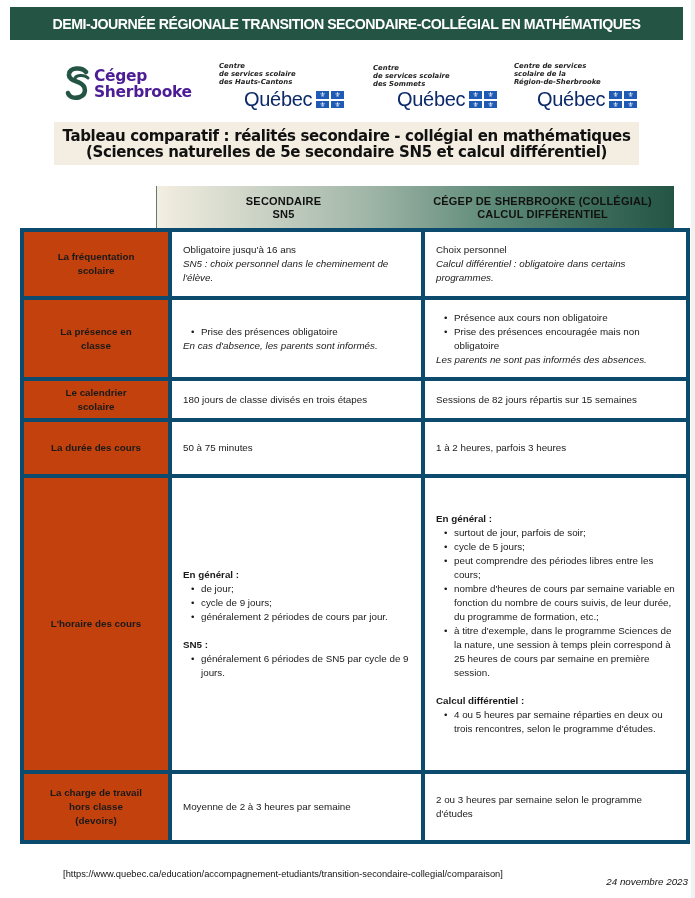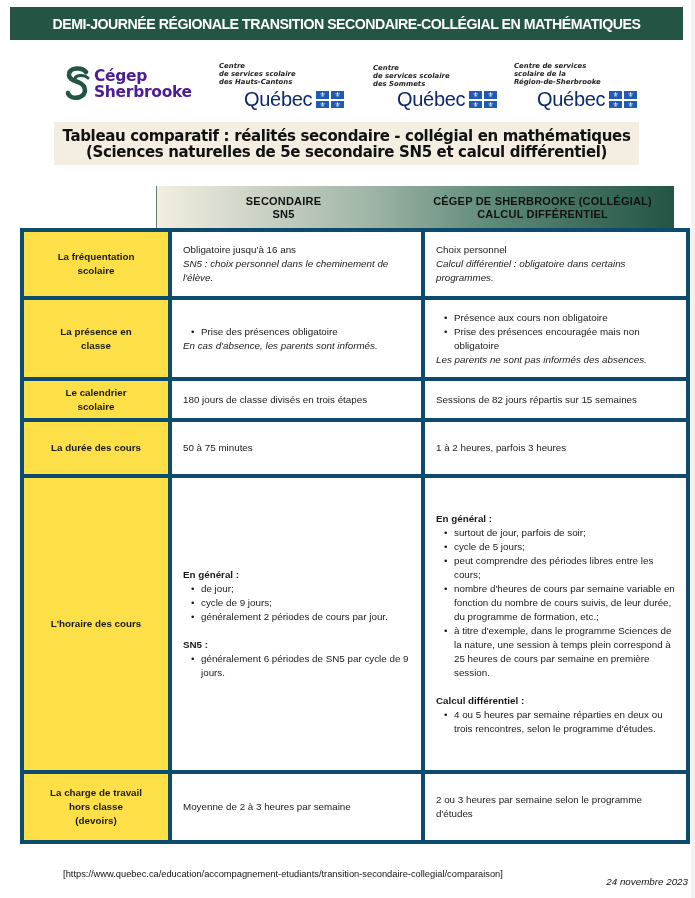--- a/index.html
+++ b/index.html
@@ -35,21 +35,21 @@
     position: absolute; left: 156px; top: 186px; width: 518px; height: 42px;
     background: linear-gradient(90deg, #f3eee1 0%, #a2b7a9 40%, #5e8a78 65%, #235444 100%);
     border-left: 1px solid #5d7d70;
   }
   .th { position: absolute; top: 9px; text-align: center; font-weight: bold; font-size: 11px; line-height: 13px; letter-spacing: 0.2px; }
   .th1 { left: 0; width: 253px; color: #111; }
   .th2 { left: 253px; width: 265px; color: #111; }
 
   table.grid { position: absolute; left: 20px; top: 228px; width: 654px; border-collapse: collapse; table-layout: fixed; }
   table.grid td { border: 4px solid #0c4a6e; vertical-align: middle; font-size: 9.8px; line-height: 14px; color: #1a1a1a; }
-  td.label { width: 148px; background: #fde047; text-align: center; font-weight: bold; font-size: 9.8px; line-height: 14px; padding: 0 24px; }
+  td.label { width: 148px; background: #c2410c; text-align: center; font-weight: bold; font-size: 9.8px; line-height: 14px; padding: 0 24px; }
   td.c1 { width: 253px; padding: 0 11px; }
   td.c2 { width: 265px; padding: 0 11px; }
   .it { font-style: italic; }
   .b { font-weight: bold; }
   ul { list-style: none; }
   ul li { position: relative; padding-left: 18px; }
   ul li::before { content: "•"; position: absolute; left: 8px; }
   .gap { height: 14px; }
 
   .footer-src { position: absolute; left: 0; top: 868px; width: 566px; text-align: center; font-size: 9.3px; line-height: 12px; color: #111; }

